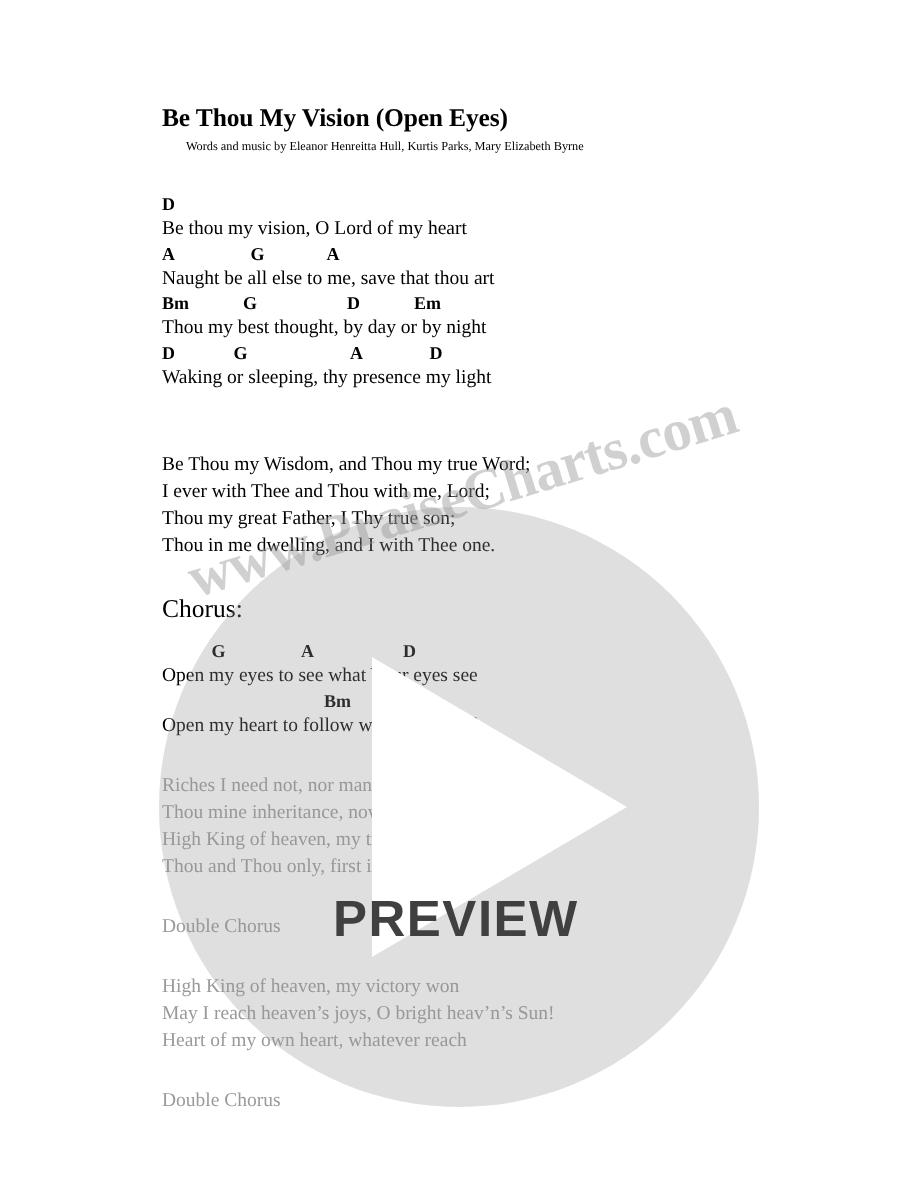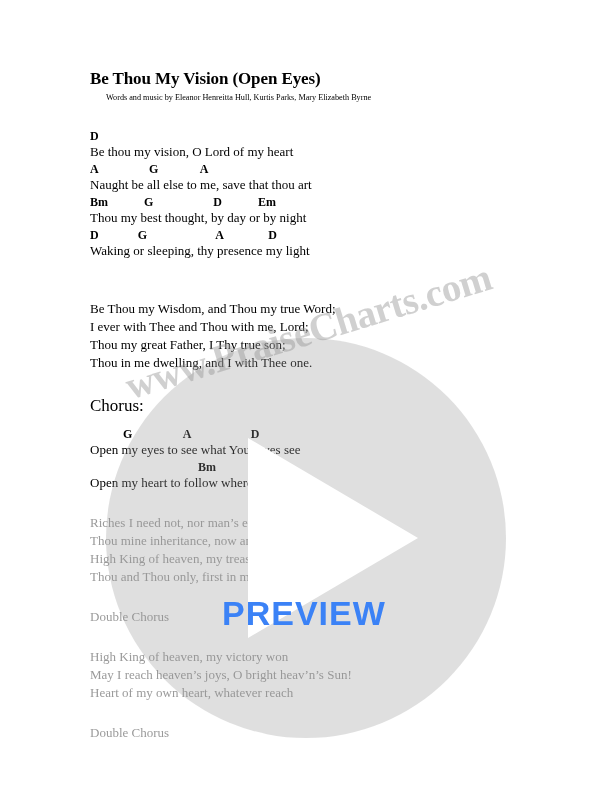--- a/index.html
+++ b/index.html
@@ -16,21 +16,21 @@
     overflow: hidden;
   }
   .page {
     position: absolute;
     inset: 0;
     width: 612px;
     height: 792px;
   }
   .sheet {
     position: absolute;
-    left: 90px;
+    left: 108px;
     top: 70px;
     width: 440px;
   }
   .title {
     font-family: "Liberation Serif", serif;
     font-size: 17px;
     font-weight: bold;
     letter-spacing: -0.1px;
     margin: 0 0 3px 0;
     line-height: 1.1;
@@ -125,21 +125,21 @@
     white-space: nowrap;
     letter-spacing: -0.5px;
   }
   .wm-preview {
     position: absolute;
     left: 222px;
     top: 594px;
     font-family: "Liberation Sans", sans-serif;
     font-size: 34px;
     font-weight: bold;
-    color: #3b82f6;
+    color: #404040;
     letter-spacing: 1px;
   }
 </style>
 </head>
 <body>
 
 <div class="page">
 
   <div class="sheet">
 

